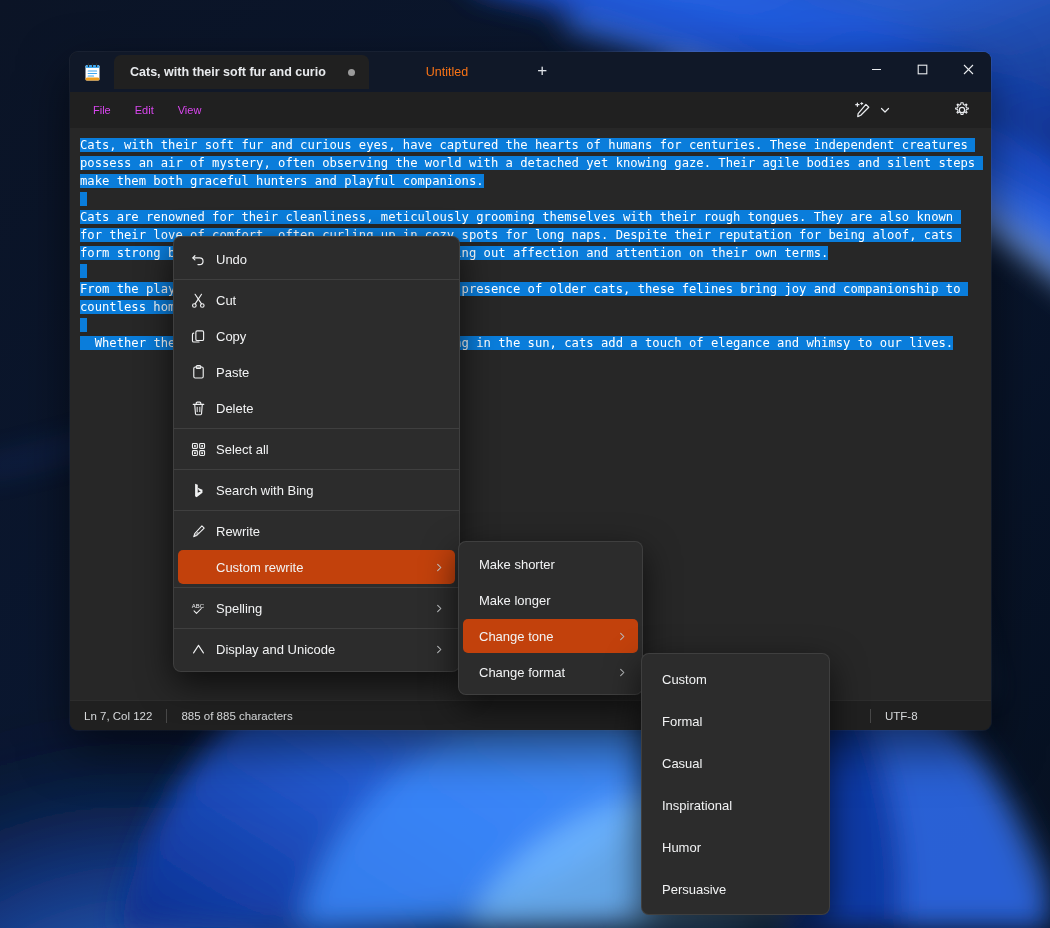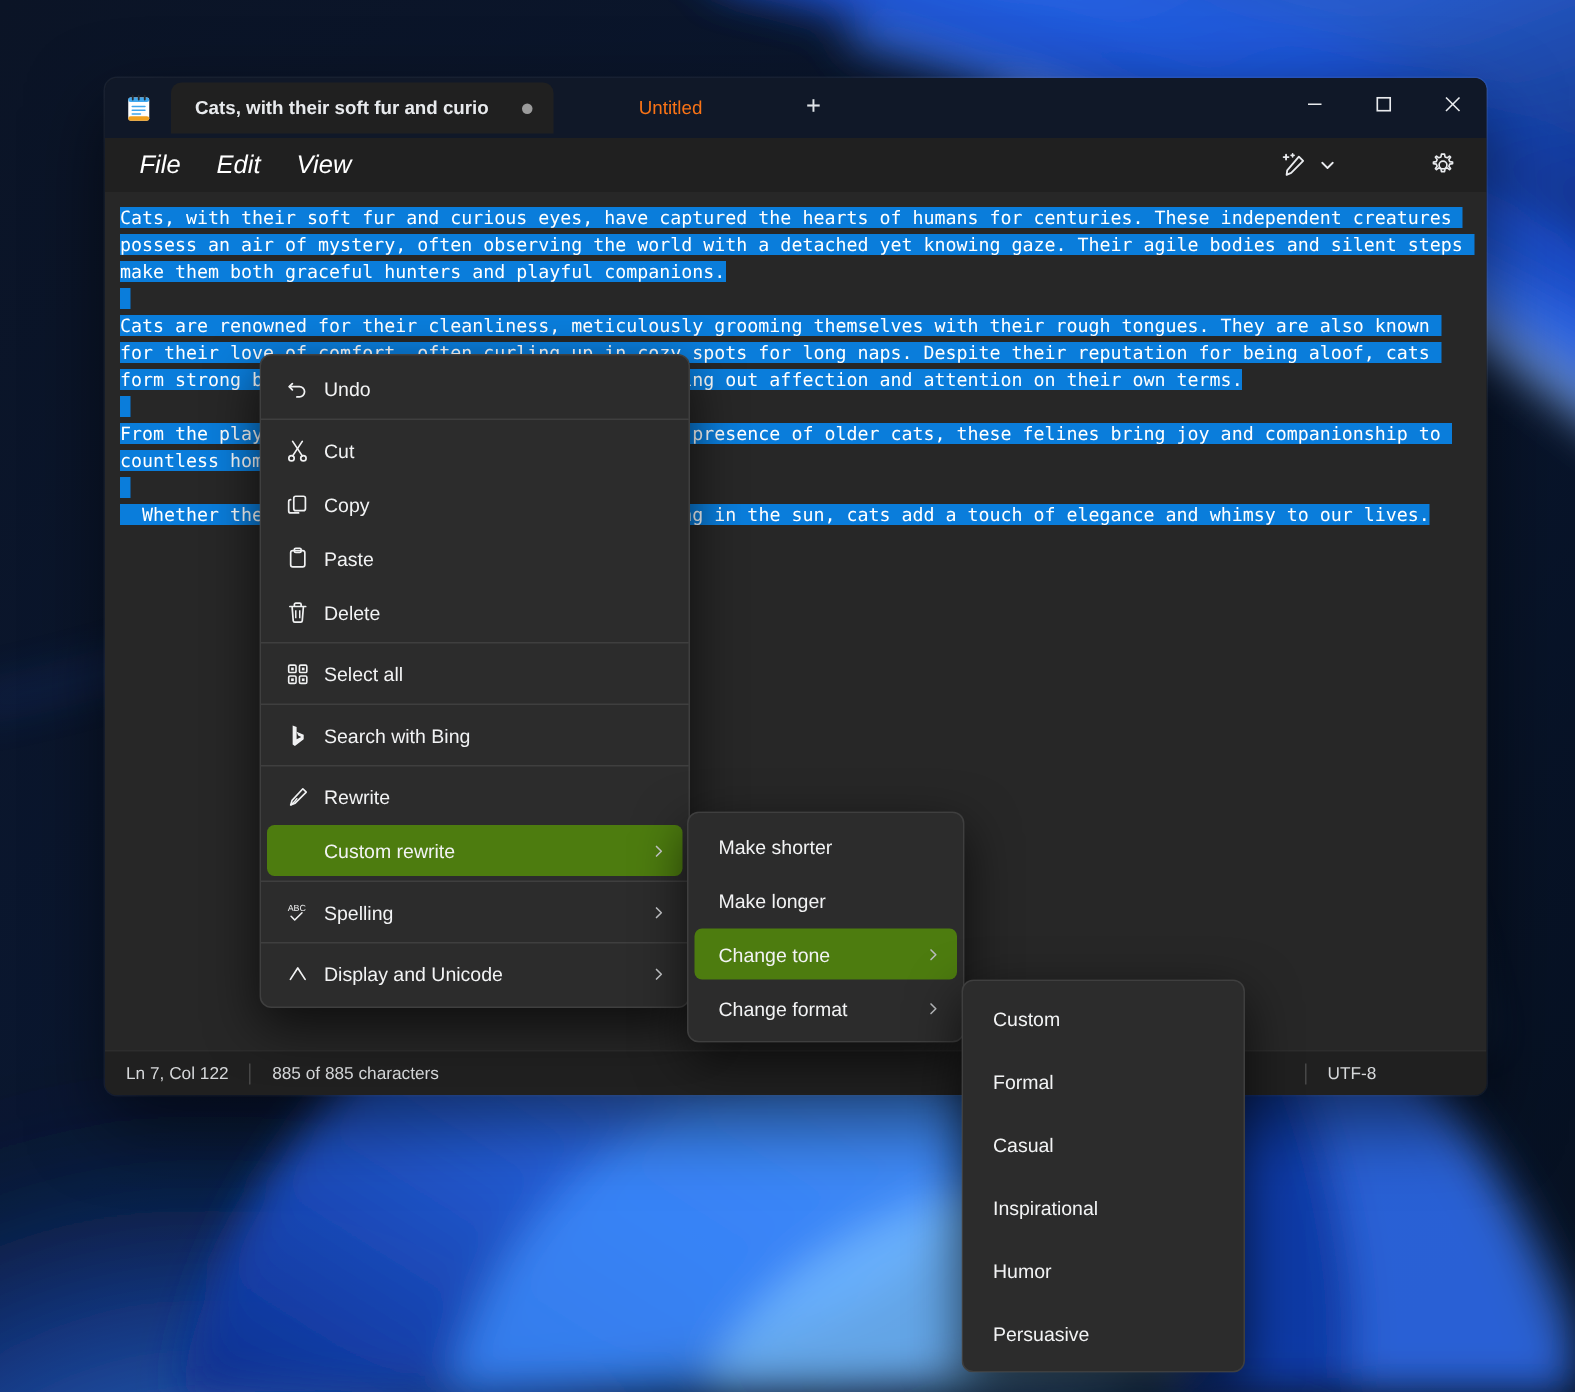--- a/index.html
+++ b/index.html
@@ -76,21 +76,21 @@
   
   #menubar {
     height: 36px; flex: 0 0 36px;
     background: #202020;
     display: flex; align-items: center;
     padding: 0 8px 0 12px;
     position: relative;
   }
   .mb-item {
     padding: 5px 11px; margin-right: 2px;
-    font-size: 17px; color: #ffffff; border-radius: 4px; cursor: default; font-style: italic;
+    font-size: 11px; color: #d946ef; border-radius: 4px; cursor: default;
   }
   .mb-right { margin-left:auto; display:flex; align-items:center; gap: 2px; }
   .mb-icon-btn {
     height: 28px; display:flex; align-items:center; justify-content:center;
     padding: 0 6px; border-radius:4px; color:#e9ebee; cursor:default;
   }
 
   
   #editor {
     flex: 1 1 auto;
@@ -138,21 +138,21 @@
   .mi {
     position: relative;
     display: flex; align-items: center;
     height: 34px;
     margin: 2px 4px;
     padding: 0 10px 0 12px;
     border-radius: 5px;
     cursor: default;
     white-space: nowrap;
   }
-  .mi.highlight { background: #4d7c0f; }
+  .mi.highlight { background: #c2410c; }
   .mi .ico {
     width: 26px; flex: 0 0 26px;
     display:flex; align-items:center; justify-content:flex-start;
     color:#f0f1f2;
   }
   .mi .lbl { flex: 1 1 auto; }
   .mi .chev { margin-left: 16px; color:#c9cbcd; display:flex; align-items:center; }
   .mi.noicon { padding-left: 38px; }
   .mi-sep { height:1px; background: rgba(255,255,255,.09); margin: 3px 0; }
 

